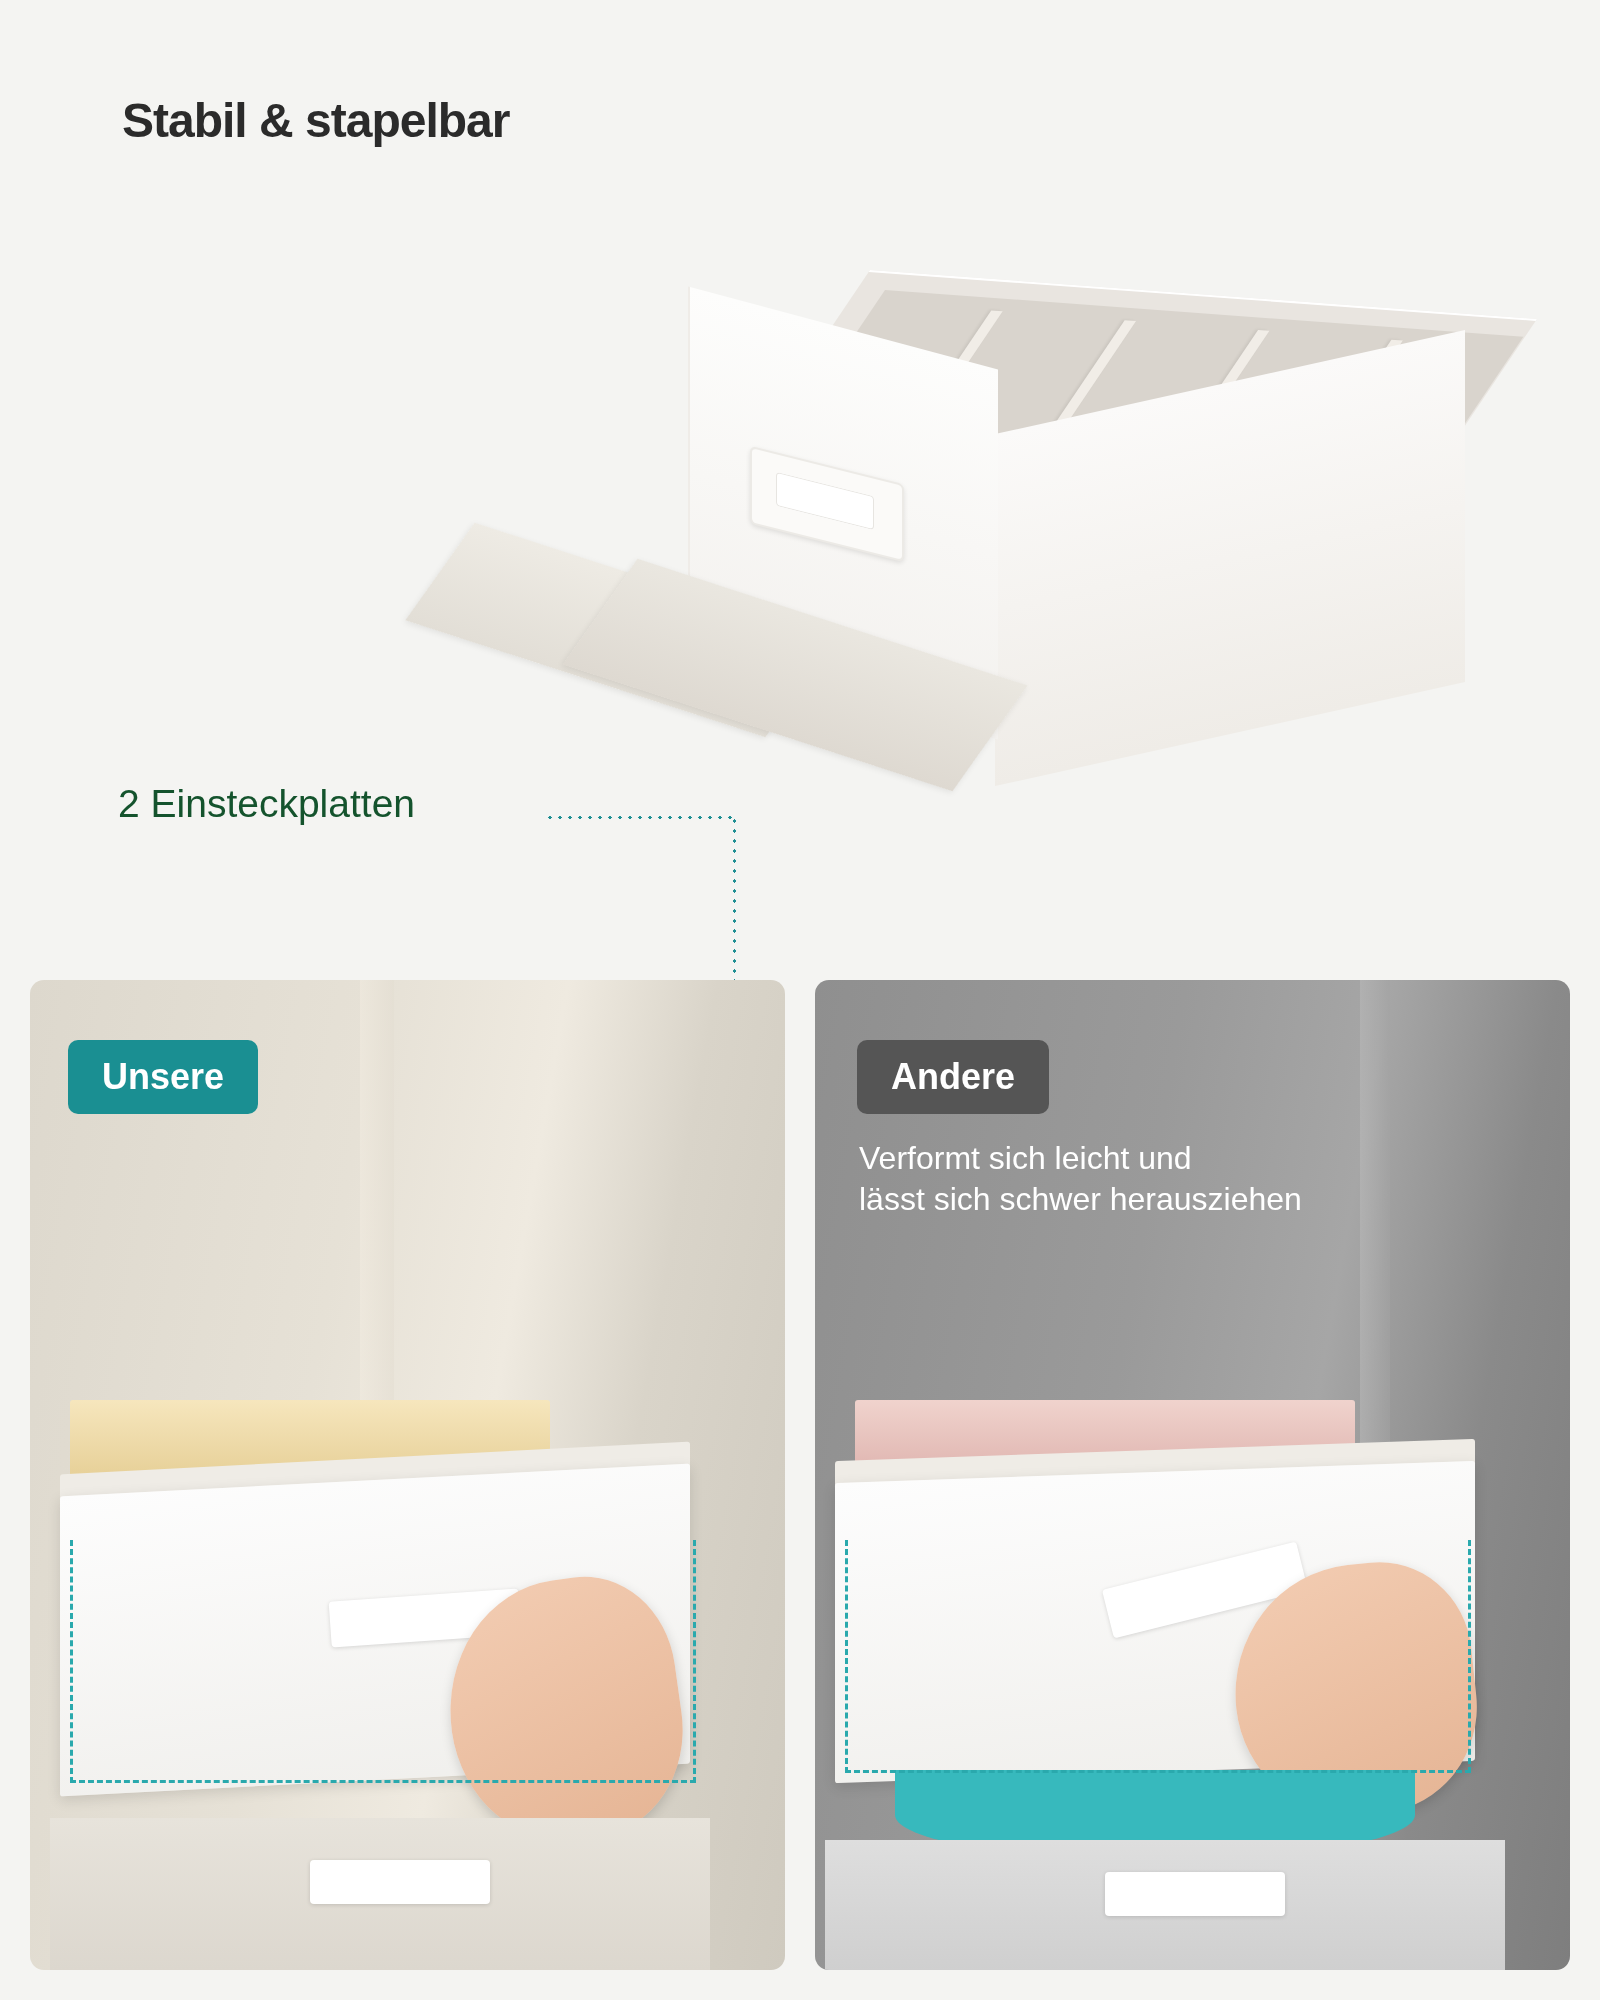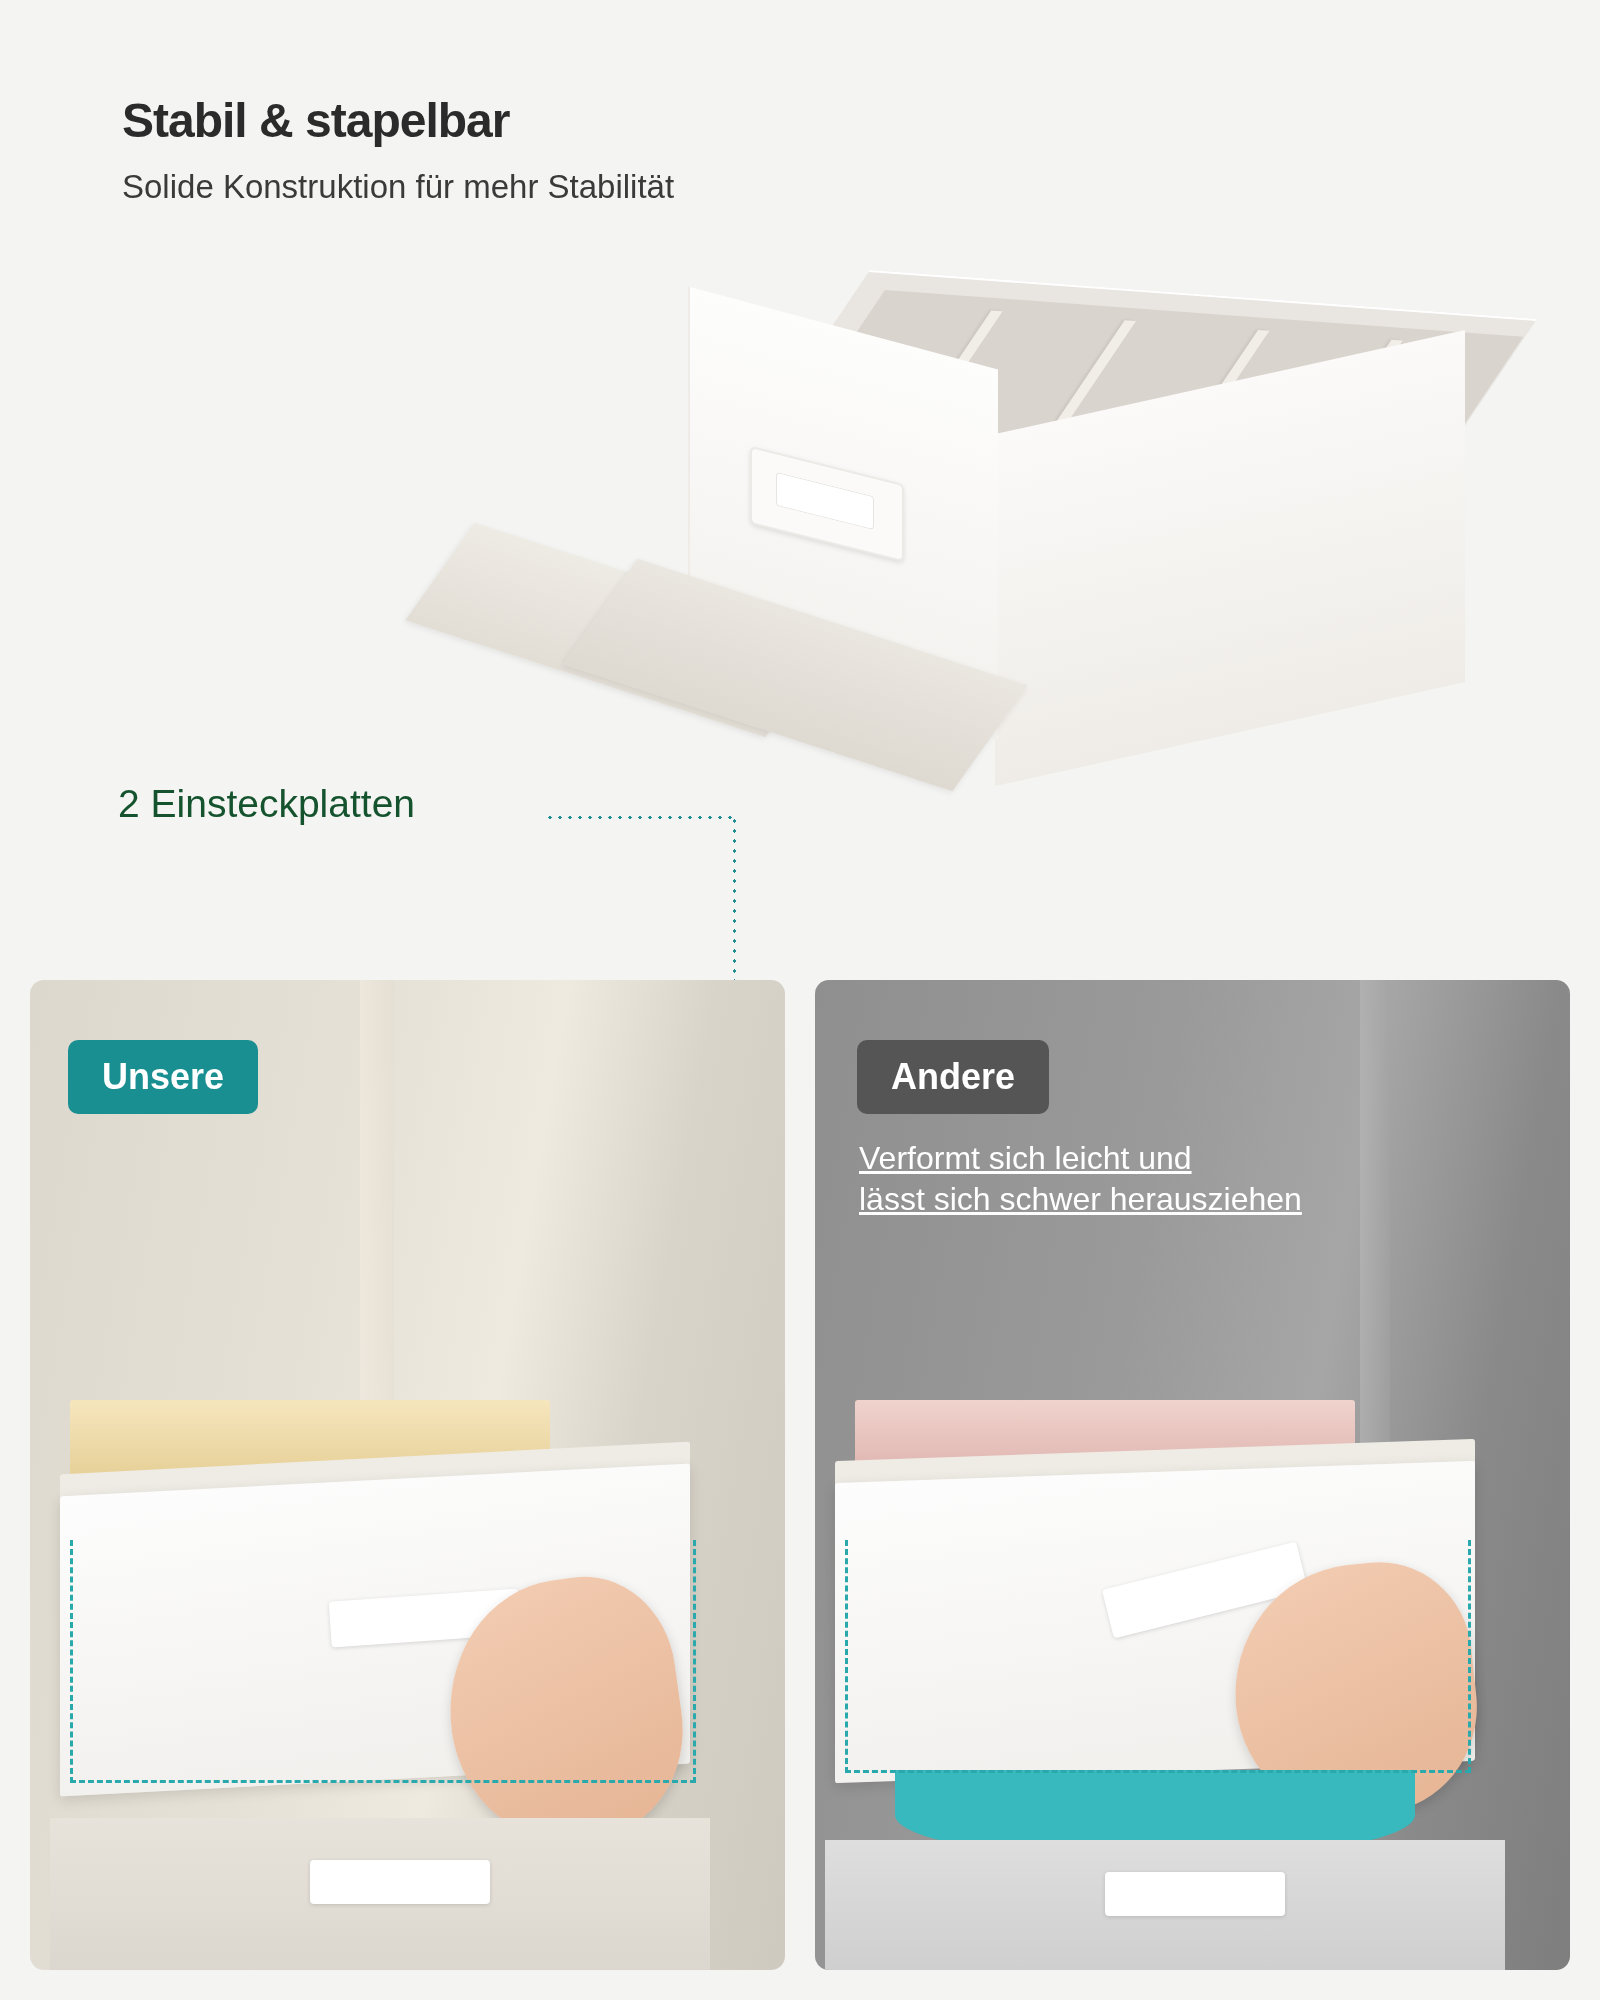--- a/index.html
+++ b/index.html
@@ -255,21 +255,21 @@
 
   .caption {
     position: absolute;
     left: 44px;
     top: 158px;
     font-size: 32px;
     line-height: 1.28;
     white-space: pre-line;
   }
   .caption-dark { color: #2f2f2f; }
-  .caption-light { color: #ffffff; text-decoration: underline; }
+  .caption-light { color: #ffffff; }
 
   
   .pbox {
     position: absolute;
     border-radius: 3px;
   }
   .pbox-front {
     background: linear-gradient(175deg,#fdfdfd 0%, #f0efec 100%);
     box-shadow: 0 4px 14px rgba(0,0,0,0.12);
   }
@@ -310,21 +310,20 @@
   }
   .lower-box-dark {
     background: linear-gradient(180deg,#dedede 0%, #cfcfcf 100%);
   }
 </style>
 </head>
 <body>
 
 <div class="header">
   <h1 class="headline">Stabil &amp; stapelbar</h1>
-  <p class="subline">Solide Konstruktion für mehr Stabilität</p>
 </div>
 
 <div class="hero">
 
   <div class="annotation-label">2 Einsteckplatten</div>
   <div class="dotted-h"></div>
   <div class="dotted-v"></div>
   <div class="dot-marker"></div>
 
   <div class="box-wrap">

